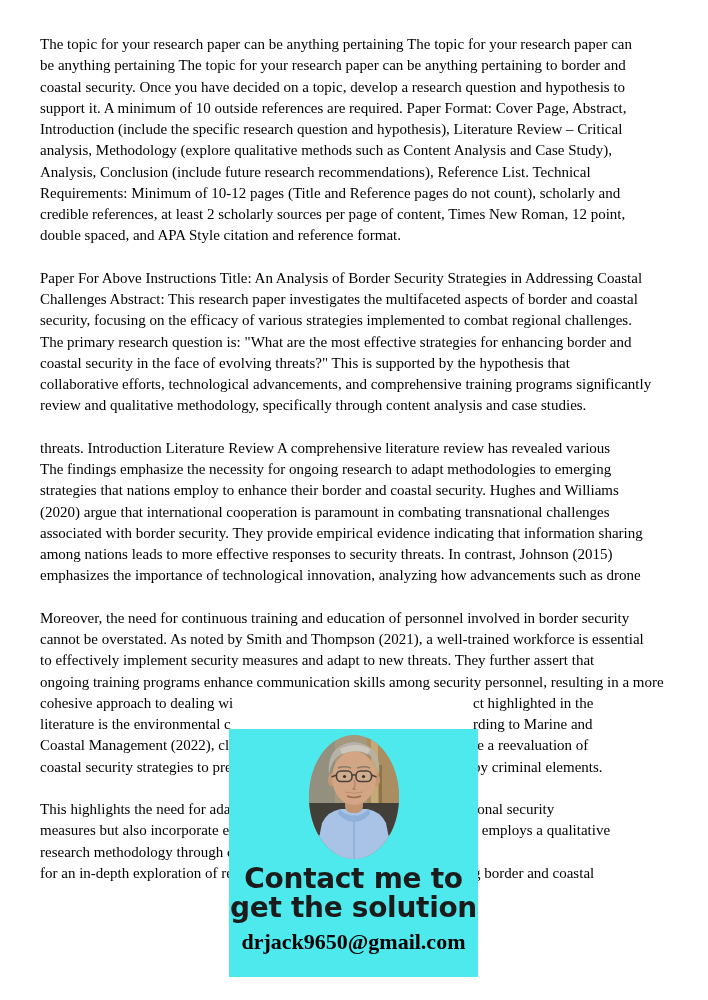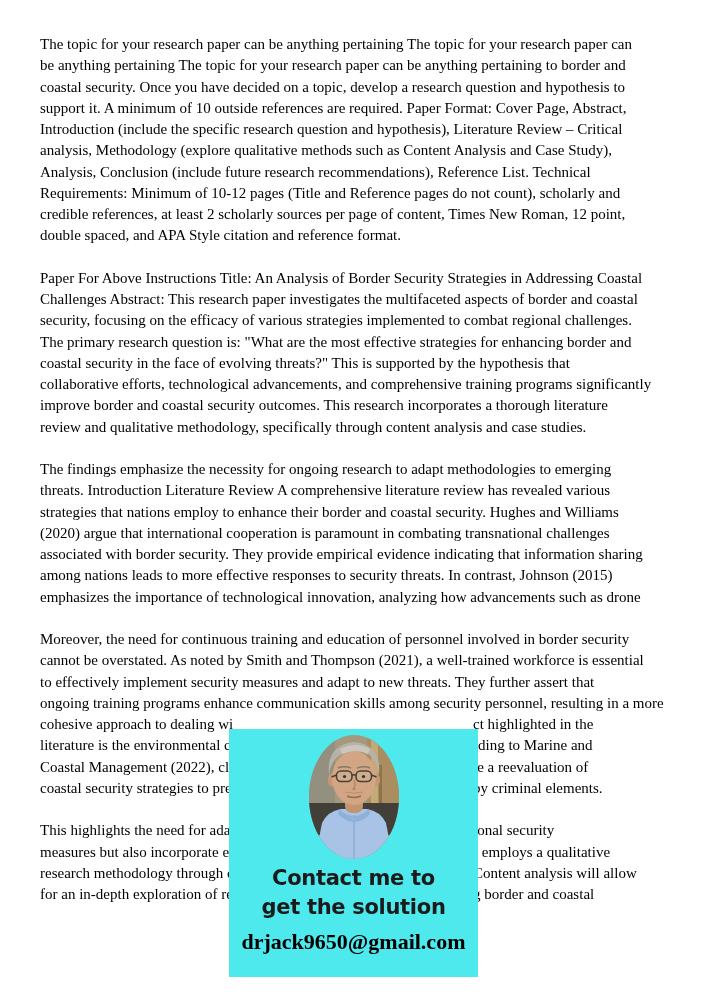--- a/index.html
+++ b/index.html
@@ -44,21 +44,21 @@
   .ad-photo {
     display: block;
     margin: 6px auto 0 auto;
     width: 90px;
     height: 124px;
   }
   .ad-headline {
     margin-top: 5px;
     font-family: "DejaVu Sans", "Liberation Sans", sans-serif;
     font-weight: bold;
-    font-size: 21px;
+    font-size: 28px;
     line-height: 29px;
     letter-spacing: -0.3px;
     color: #1b1b1b;
   }
   .ad-email {
     margin-top: 7px;
     font-family: "Liberation Serif", serif;
     font-weight: bold;
     font-size: 22px;
     line-height: 26px;
@@ -85,27 +85,26 @@
       <div class="line">double spaced, and APA Style citation and reference format.</div>
     </div>
 
     <div class="para">
       <div class="line">Paper For Above Instructions Title: An Analysis of Border Security Strategies in Addressing Coastal</div>
       <div class="line">Challenges Abstract: This research paper investigates the multifaceted aspects of border and coastal</div>
       <div class="line">security, focusing on the efficacy of various strategies implemented to combat regional challenges.</div>
       <div class="line">The primary research question is: "What are the most effective strategies for enhancing border and</div>
       <div class="line">coastal security in the face of evolving threats?" This is supported by the hypothesis that</div>
       <div class="line">collaborative efforts, technological advancements, and comprehensive training programs significantly</div>
-      <div class="line">improve border and coastal security outcomes. This research incorporates a thorough literature</div>
       <div class="line">review and qualitative methodology, specifically through content analysis and case studies.</div>
     </div>
 
     <div class="para">
+      <div class="line">threats. Introduction Literature Review A comprehensive literature review has revealed various</div>
       <div class="line">The findings emphasize the necessity for ongoing research to adapt methodologies to emerging</div>
-      <div class="line">threats. Introduction Literature Review A comprehensive literature review has revealed various</div>
       <div class="line">strategies that nations employ to enhance their border and coastal security. Hughes and Williams</div>
       <div class="line">(2020) argue that international cooperation is paramount in combating transnational challenges</div>
       <div class="line">associated with border security. They provide empirical evidence indicating that information sharing</div>
       <div class="line">among nations leads to more effective responses to security threats. In contrast, Johnson (2015)</div>
       <div class="line">emphasizes the importance of technological innovation, analyzing how advancements such as drone</div>
     </div>
 
     <div class="para">
       <div class="line">Moreover, the need for continuous training and education of personnel involved in border security</div>
       <div class="line">cannot be overstated. As noted by Smith and Thompson (2021), a well-trained workforce is essential</div>
@@ -133,21 +132,20 @@
       <div class="line split">
         <span class="frag-left">This highlights the need for ada</span>
         <span class="frag-right">ional security</span>
       </div>
       <div class="line split">
         <span class="frag-left">measures but also incorporate e</span>
         <span class="frag-right">r employs a qualitative</span>
       </div>
       <div class="line split">
         <span class="frag-left">research methodology through c</span>
-        <span class="frag-right">Content analysis will allow</span>
       </div>
       <div class="line split">
         <span class="frag-left">for an in-depth exploration of re</span>
         <span class="frag-right">g border and coastal</span>
       </div>
     </div>
 
   </div>
 
   <div class="ad-box" style="background: rgb(77, 233, 236);">

